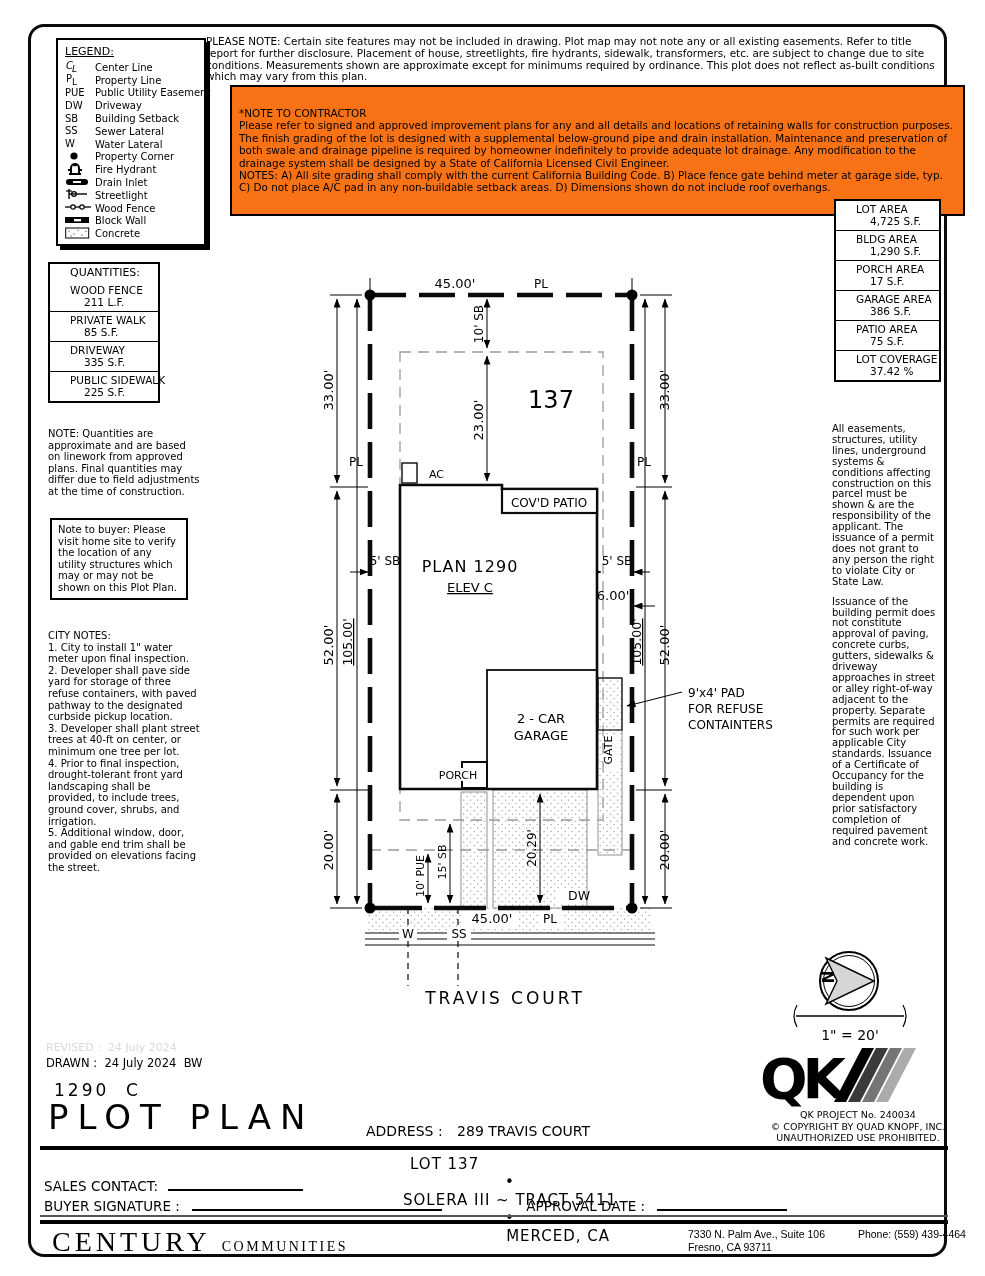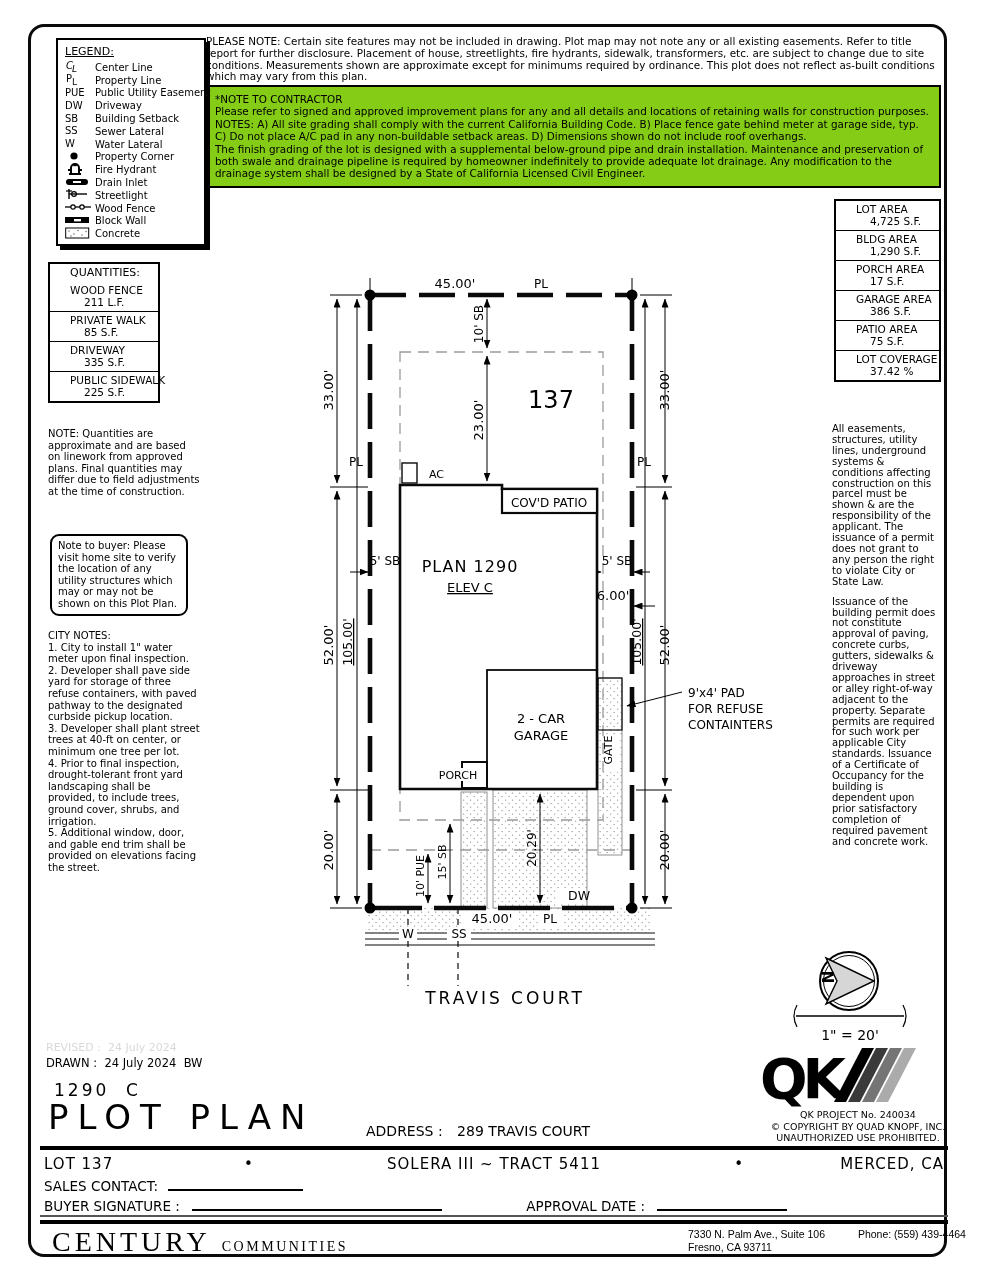--- a/index.html
+++ b/index.html
@@ -22,21 +22,21 @@
   .tval{font-size:10.5px;padding-left:14px;white-space:nowrap;}
   .thead{font-size:11px;padding:4px 4px;}
   
   .note{font-size:10px;line-height:11.6px;}
   .cityline{margin:0;}
   .boxed{border:2px solid #000;padding:4px 6px;background:#fff;}
   .smallnote{font-size:10px;line-height:10.9px;}
   .para{margin:0 8px 9px 0;}
   
   .topnote{font-size:10.4px;line-height:11.8px;}
-  .contractor{border:2.5px solid #000;padding:6px 7px;font-size:10.4px;line-height:12.4px;background:#84cc16;}
+  .contractor{border:2.5px solid #000;padding:20px 7px;font-size:10.4px;line-height:12.4px;background:#f97316;margin-left:24px;}
   
   .pre{white-space:pre;}
   .faint{color:#d9d9d9;}
   .big-title{font-size:34px;letter-spacing:9px;font-weight:400;}
   .blank{display:inline-block;border-bottom:2px solid #000;height:12px;vertical-align:baseline;}
   .lotrow{display:flex;align-items:center;font-size:15px;letter-spacing:1px;}
   .hline{background:#000;}
   .serif{font-family:"Liberation Serif",serif;}
   svg text{font-family:"DejaVu Sans",sans-serif;fill:#000;}
 </style>
@@ -198,22 +198,22 @@
     </g>
     <text x="850" y="1040" text-anchor="middle" font-size="14">1" = 20'</text>
   </svg>
 
   <div class="abs topnote" style="left:206px;top:36px;width:733px;">PLEASE NOTE:  Certain site features may not be included in drawing.  Plot map may not note any or all existing easements. Refer to title report for further disclosure.  Placement of house, streetlights, fire hydrants, sidewalk, transformers, etc. are subject to change due to site conditions.  Measurements shown are approximate except for minimums required by ordinance.  This plot does not reflect as-built conditions which may vary from this plan.</div>
 
   <div class="abs contractor" style="left:206px;top:85px;width:717px;">
     <div>*NOTE TO CONTRACTOR</div>
     <div id="contractor-lines">
         <div>Please refer to signed and approved improvement plans for any and all details and locations of retaining walls for construction purposes.</div>
+        <div>The finish grading of the lot is designed with a supplemental below-ground pipe and drain installation.  Maintenance and preservation of both swale and drainage pipeline is required by homeowner indefinitely to provide adequate lot drainage.  Any modification to the drainage system shall be designed by a State of California Licensed Civil Engineer.</div>
         <div>NOTES:  A) All site grading shall comply with the current California Building Code.  B) Place fence gate behind meter at garage side, typ.  C) Do not place A/C pad in any non-buildable setback areas.  D) Dimensions shown do not include roof overhangs.</div>
-        <div>The finish grading of the lot is designed with a supplemental below-ground pipe and drain installation.  Maintenance and preservation of both swale and drainage pipeline is required by homeowner indefinitely to provide adequate lot drainage.  Any modification to the drainage system shall be designed by a State of California Licensed Civil Engineer.</div>
       </div>
   </div>
 
   <div class="abs legend-box" style="left:48px;top:38px;width:132px;height:194px;margin-left:8px;">
     <div class="legend-title">LEGEND:</div>
     <div id="legend-items">
         <div class="legend-row">
           <span class="legend-ico"><svg width="26" height="14" viewBox="0 0 26 14">
               <text x="1" y="10" font-size="10" font-style="italic">C</text>
               <text x="7" y="13" font-size="9" font-style="italic">L</text>
@@ -325,21 +325,21 @@
         </div>
         <div class="trow">
           <div class="tname">PUBLIC SIDEWALK</div>
           <div class="tval">225 S.F.</div>
         </div>
       </div>
   </div>
 
   <div class="abs note" style="left:48px;top:428px;width:152px;">NOTE: Quantities are approximate and are based on linework from approved plans.  Final quantities may differ due to field adjustments at the time of construction.</div>
 
-  <div class="abs boxed note" style="left:50px;top:534px;width:122px;border-radius:9px;">Note to buyer: Please visit home site to verify the location of any utility structures which may or may not be shown on this Plot Plan.</div>
+  <div class="abs boxed note" style="left:50px;top:518px;width:122px;">Note to buyer: Please visit home site to verify the location of any utility structures which may or may not be shown on this Plot Plan.</div>
 
   <div class="abs note" style="left:48px;top:630px;width:152px;">
     <div>CITY NOTES:</div>
     <div id="city-lines">
         <div class="cityline">1. City to install 1" water meter upon final inspection.</div>
         <div class="cityline">2. Developer shall pave side yard for storage of three refuse containers, with paved pathway to the designated curbside pickup location.</div>
         <div class="cityline">3. Developer shall plant street trees at 40-ft on center, or minimum one tree per lot.</div>
         <div class="cityline">4. Prior to final inspection, drought-tolerant front yard landscaping shall be provided, to include trees, ground cover, shrubs, and irrigation.</div>
         <div class="cityline">5. Additional window, door, and gable end trim shall be provided on elevations facing the street.</div>
       </div>
@@ -398,21 +398,21 @@
   <div class="abs pre" style="left:46px;top:1056px;font-size:11.5px;">DRAWN :  24 July 2024  BW</div>
   <div class="abs pre" style="left:54px;top:1080px;font-size:17px;letter-spacing:3px;">1290  C</div>
   <div class="abs big-title" style="left:48px;top:1097px;">PLOT PLAN</div>
   <div class="abs" style="left:366px;top:1123px;font-size:14px;">
     <span>ADDRESS :</span>
     <span style="margin-left:10px;">289 TRAVIS COURT</span>
   </div>
 
   <div class="abs hline" style="left:40px;top:1146px;width:908px;height:4px;"></div>
 
-  <div class="abs lotrow" style="left:44px;top:1155px;width:900px;">
+  <div class="abs lotrow" style="left:60px;top:1155px;width:900px;flex-direction:column;">
     <span style="width:200px;">LOT 137</span>
     <span>•</span>
     <span style="flex:1;text-align:center;">SOLERA III ~ TRACT 5411</span>
     <span>•</span>
     <span style="width:200px;text-align:right;">MERCED, CA</span>
   </div>
 
   <div class="abs" style="left:44px;top:1177px;font-size:13.5px;">
     <span>SALES CONTACT:</span>
     <span class="blank" style="width:135px;margin-left:6px;"></span>

